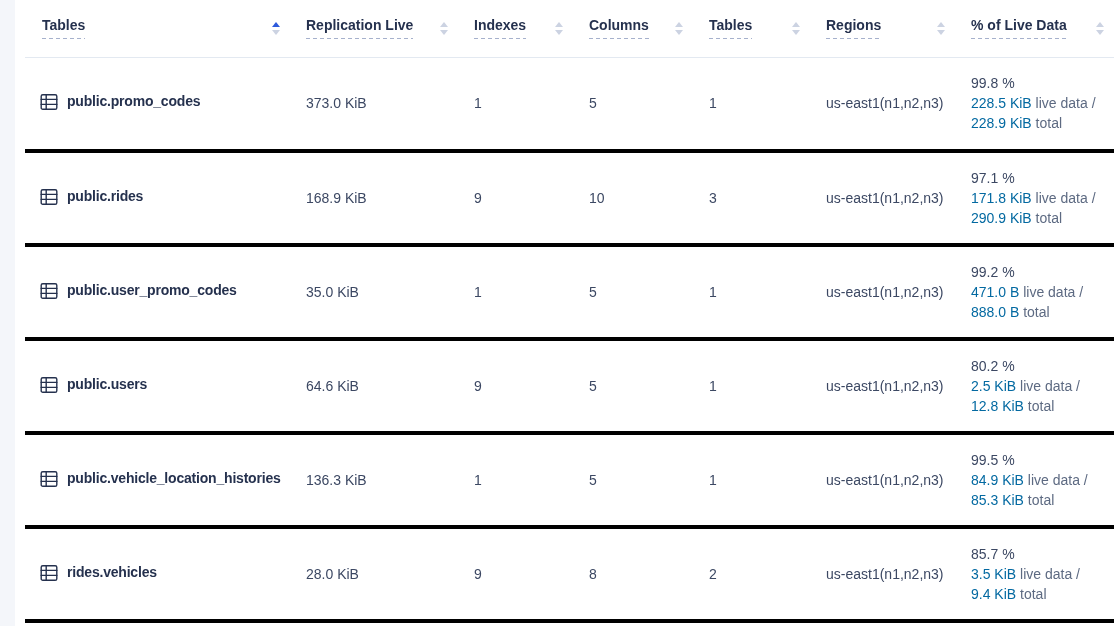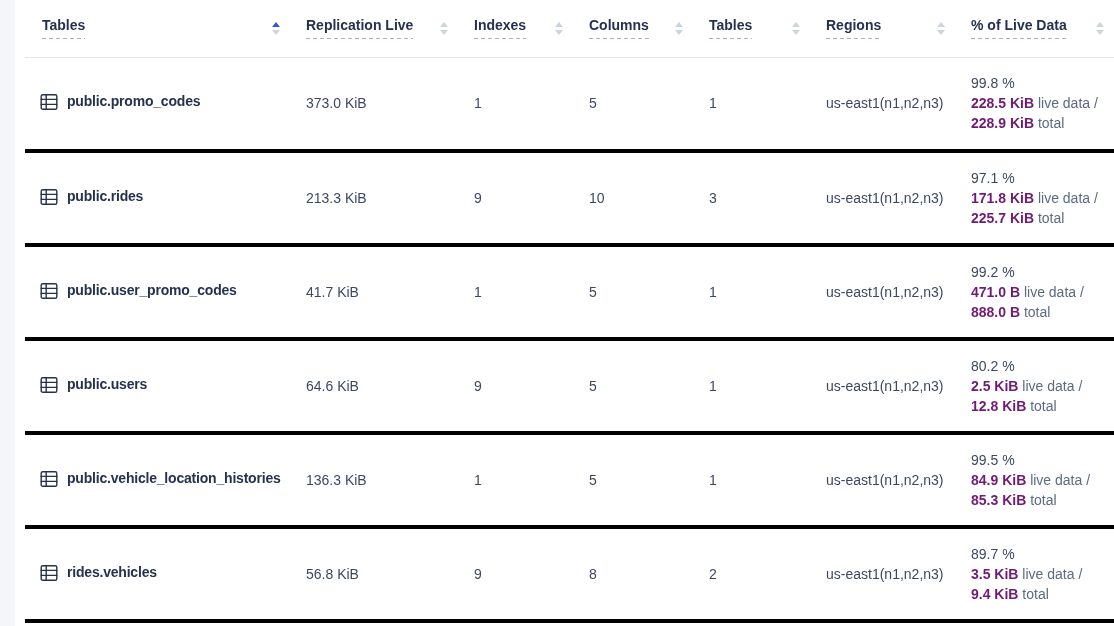--- a/index.html
+++ b/index.html
@@ -57,21 +57,21 @@
     border-bottom: 4px solid #000000;
     padding: 0 10px 0 16px;
     color: #3c4863;
     white-space: nowrap;
   }
   tbody td.c-name { padding-left: 15px; }
   .namewrap { display: inline-flex; align-items: flex-start; gap: 9px; cursor: pointer; }
   .ticon { display: inline-flex; flex: 0 0 auto; }
   .tname { font-weight: 700; color: #25314e; letter-spacing: -0.2px; }
   .c-live { line-height: 20px; }
-  .c-live .b { font-weight: 700; color: #701a75; }
+  .c-live .b { font-weight: 400; color: #0369a1; }
   .c-live .muted { color: #5d6a82; text-align: center; }
 </style>
 </head>
 <body>
 
 <div class="page">
   <div class="table-wrap">
     <table>
       <colgroup>
         <col style="width:265px">
@@ -184,47 +184,47 @@
           <svg width="18" height="18" viewBox="0 0 18 18" fill="none" stroke="#25314e" stroke-width="1.4" stroke-linecap="round">
             <rect x="1.2" y="1.7" width="15.6" height="14.6" rx="1.6"></rect>
             <line x1="6.2" y1="1.7" x2="6.2" y2="16.3"></line>
             <line x1="1.2" y1="6.4" x2="16.8" y2="6.4"></line>
             <line x1="1.2" y1="11.4" x2="16.8" y2="11.4"></line>
           </svg>
         </span>
         <span class="tname">public.rides</span>
       </span>
     </td>
-    <td>213.3 KiB</td>
+    <td>168.9 KiB</td>
     <td>9</td>
     <td>10</td>
     <td>3</td>
     <td>us-east1(n1,n2,n3)</td>
     <td class="c-live">
       <div>97.1 %</div>
       <div><span class="b">171.8 KiB</span> <span class="muted">live data /</span></div>
-      <div><span class="b">225.7 KiB</span> <span class="muted">total</span></div>
+      <div><span class="b">290.9 KiB</span> <span class="muted">total</span></div>
     </td>
   </tr>
 
   <tr>
     <td class="c-name">
       <span class="namewrap">
         <span class="ticon">
           <svg width="18" height="18" viewBox="0 0 18 18" fill="none" stroke="#25314e" stroke-width="1.4" stroke-linecap="round">
             <rect x="1.2" y="1.7" width="15.6" height="14.6" rx="1.6"></rect>
             <line x1="6.2" y1="1.7" x2="6.2" y2="16.3"></line>
             <line x1="1.2" y1="6.4" x2="16.8" y2="6.4"></line>
             <line x1="1.2" y1="11.4" x2="16.8" y2="11.4"></line>
           </svg>
         </span>
         <span class="tname">public.user_promo_codes</span>
       </span>
     </td>
-    <td>41.7 KiB</td>
+    <td>35.0 KiB</td>
     <td>1</td>
     <td>5</td>
     <td>1</td>
     <td>us-east1(n1,n2,n3)</td>
     <td class="c-live">
       <div>99.2 %</div>
       <div><span class="b">471.0 B</span> <span class="muted">live data /</span></div>
       <div><span class="b">888.0 B</span> <span class="muted">total</span></div>
     </td>
   </tr>
@@ -288,27 +288,27 @@
           <svg width="18" height="18" viewBox="0 0 18 18" fill="none" stroke="#25314e" stroke-width="1.4" stroke-linecap="round">
             <rect x="1.2" y="1.7" width="15.6" height="14.6" rx="1.6"></rect>
             <line x1="6.2" y1="1.7" x2="6.2" y2="16.3"></line>
             <line x1="1.2" y1="6.4" x2="16.8" y2="6.4"></line>
             <line x1="1.2" y1="11.4" x2="16.8" y2="11.4"></line>
           </svg>
         </span>
         <span class="tname">rides.vehicles</span>
       </span>
     </td>
-    <td>56.8 KiB</td>
+    <td>28.0 KiB</td>
     <td>9</td>
     <td>8</td>
     <td>2</td>
     <td>us-east1(n1,n2,n3)</td>
     <td class="c-live">
-      <div>89.7 %</div>
+      <div>85.7 %</div>
       <div><span class="b">3.5 KiB</span> <span class="muted">live data /</span></div>
       <div><span class="b">9.4 KiB</span> <span class="muted">total</span></div>
     </td>
   </tr>
 </tbody>
     </table>
   </div>
 </div>
 
 </body></html>

